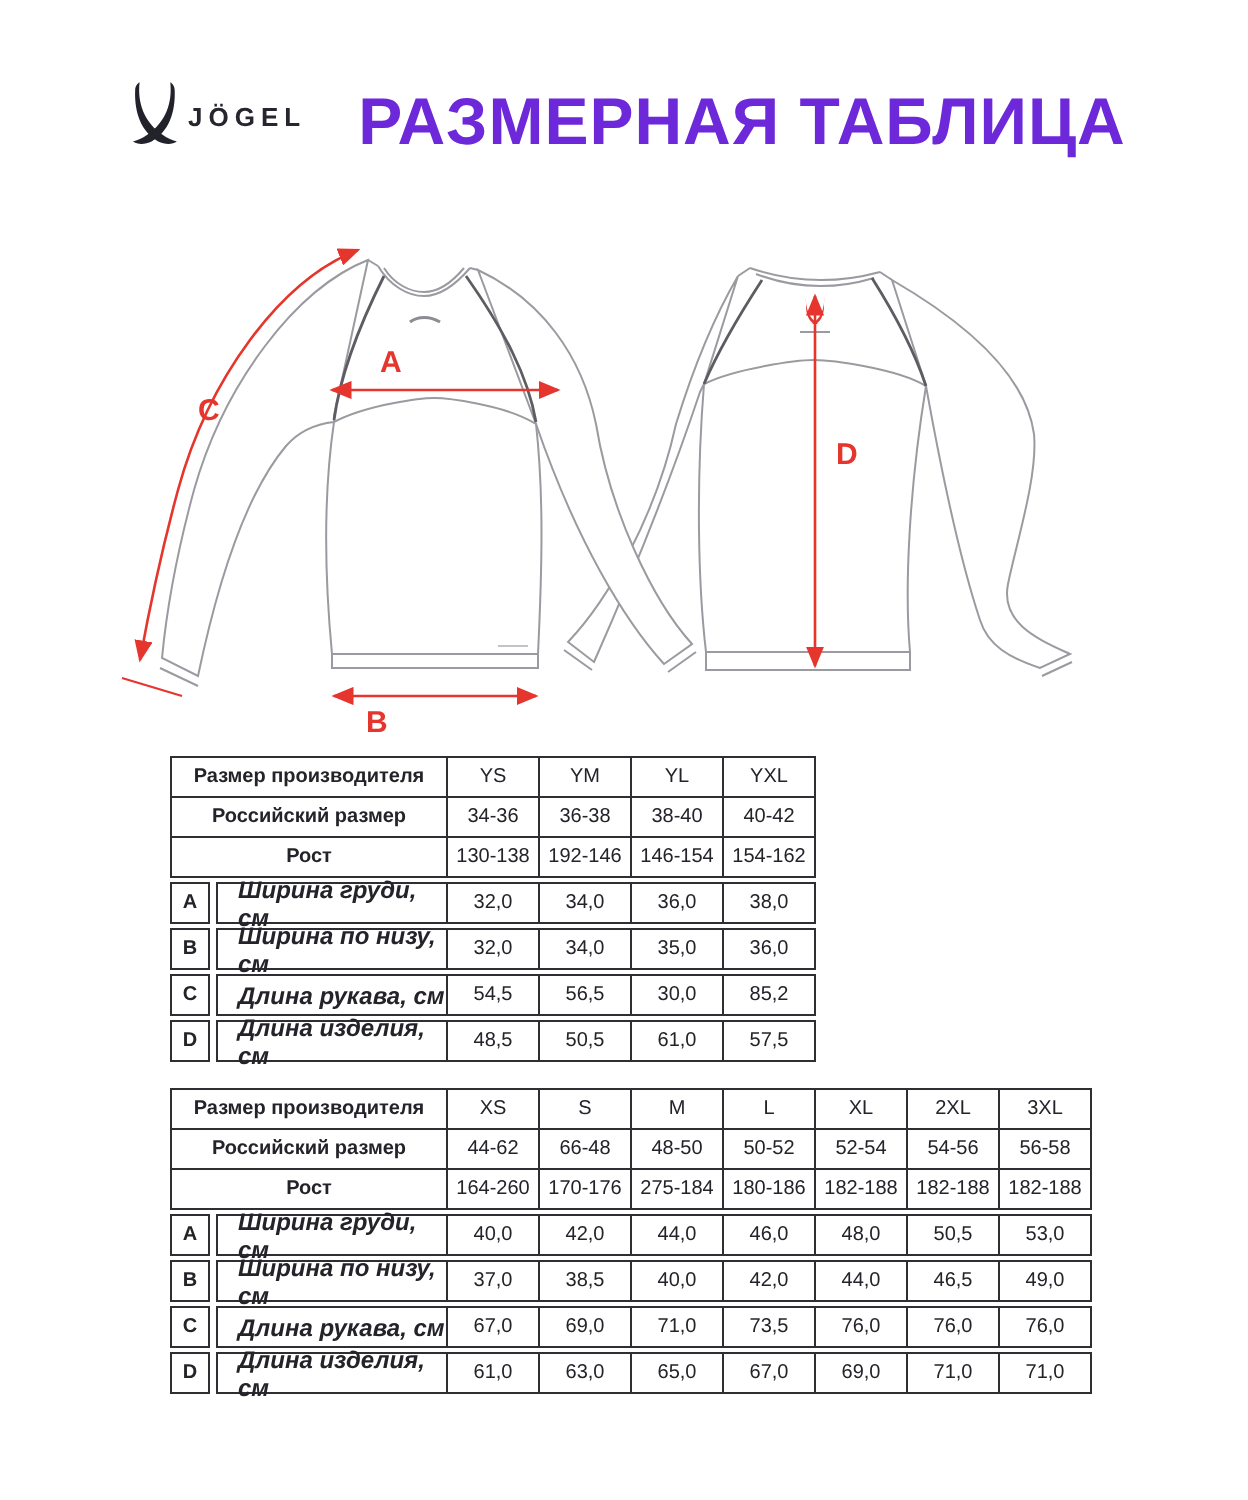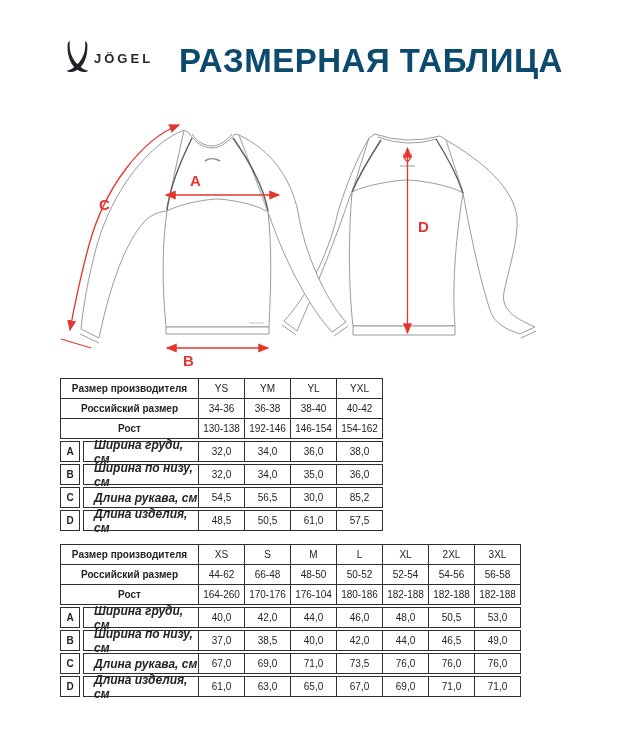--- a/index.html
+++ b/index.html
@@ -11,23 +11,23 @@
   }
   html,body{margin:0;padding:0;}
   body{
     width:624px;height:750px;background:#ffffff;
     font-family:"Liberation Sans", sans-serif;color:var(--ink);
     overflow:hidden;
   }
   .header{display:flex;justify-content:center;align-items:flex-start;padding-top:28px;gap:26px;height:92px;}
   .logo{width:92px;display:flex;flex-direction:row;align-items:center;}
   .logo-word{font-size:13px;font-weight:bold;letter-spacing:3px;color:#26262e;margin-top:2px;}
-  .page-title{font-size:33px;font-weight:bold;color:#0c4a6e;letter-spacing:.5px;margin-top:14px;white-space:nowrap;}
+  .page-title{font-size:33px;font-weight:bold;color:#6d28d9;letter-spacing:.5px;margin-top:14px;white-space:nowrap;}
   .diagram{display:block;}
-  .tables{padding-left:60px;margin-top:8px;}
+  .tables{padding-left:85px;margin-top:8px;}
   .size-table{width:-moz-fit-content;width:fit-content;}
   .size-table + .size-table{margin-top:13px;}
   .sheader{border:1px solid var(--line);width:-moz-fit-content;width:fit-content;}
   .hrow{display:flex;height:19px;}
   .hrow + .hrow{border-top:1px solid var(--line);text-align:right;}
   .hlabel{width:137px;display:flex;align-items:center;justify-content:center;font-weight:bold;font-size:10px;}
   .vcell{width:45px;border-left:1px solid var(--line);display:flex;align-items:center;justify-content:center;font-size:10px;}
   .mrow{display:flex;margin-top:2px;}
   .letter{width:20px;box-sizing:border-box;border:1px solid var(--line);display:flex;align-items:center;justify-content:center;font-weight:bold;font-size:10px;margin-right:3px;height:21px;}
   .mbox{display:flex;border:1px solid var(--line);height:19px;}
@@ -214,21 +214,21 @@
           <div class="vcell">48-50</div>
           <div class="vcell">50-52</div>
           <div class="vcell">52-54</div>
           <div class="vcell">54-56</div>
           <div class="vcell">56-58</div>
         </div>
         <div class="hrow">
           <div class="hlabel">Рост</div>
           <div class="vcell">164-260</div>
           <div class="vcell">170-176</div>
-          <div class="vcell">176-104</div>
+          <div class="vcell">275-184</div>
           <div class="vcell">180-186</div>
           <div class="vcell">182-188</div>
           <div class="vcell">182-188</div>
           <div class="vcell">182-188</div>
         </div>
       </div>
       <div class="mrow">
         <div class="letter">A</div>
         <div class="mbox">
           <div class="mlabel">Ширина груди, см</div>

